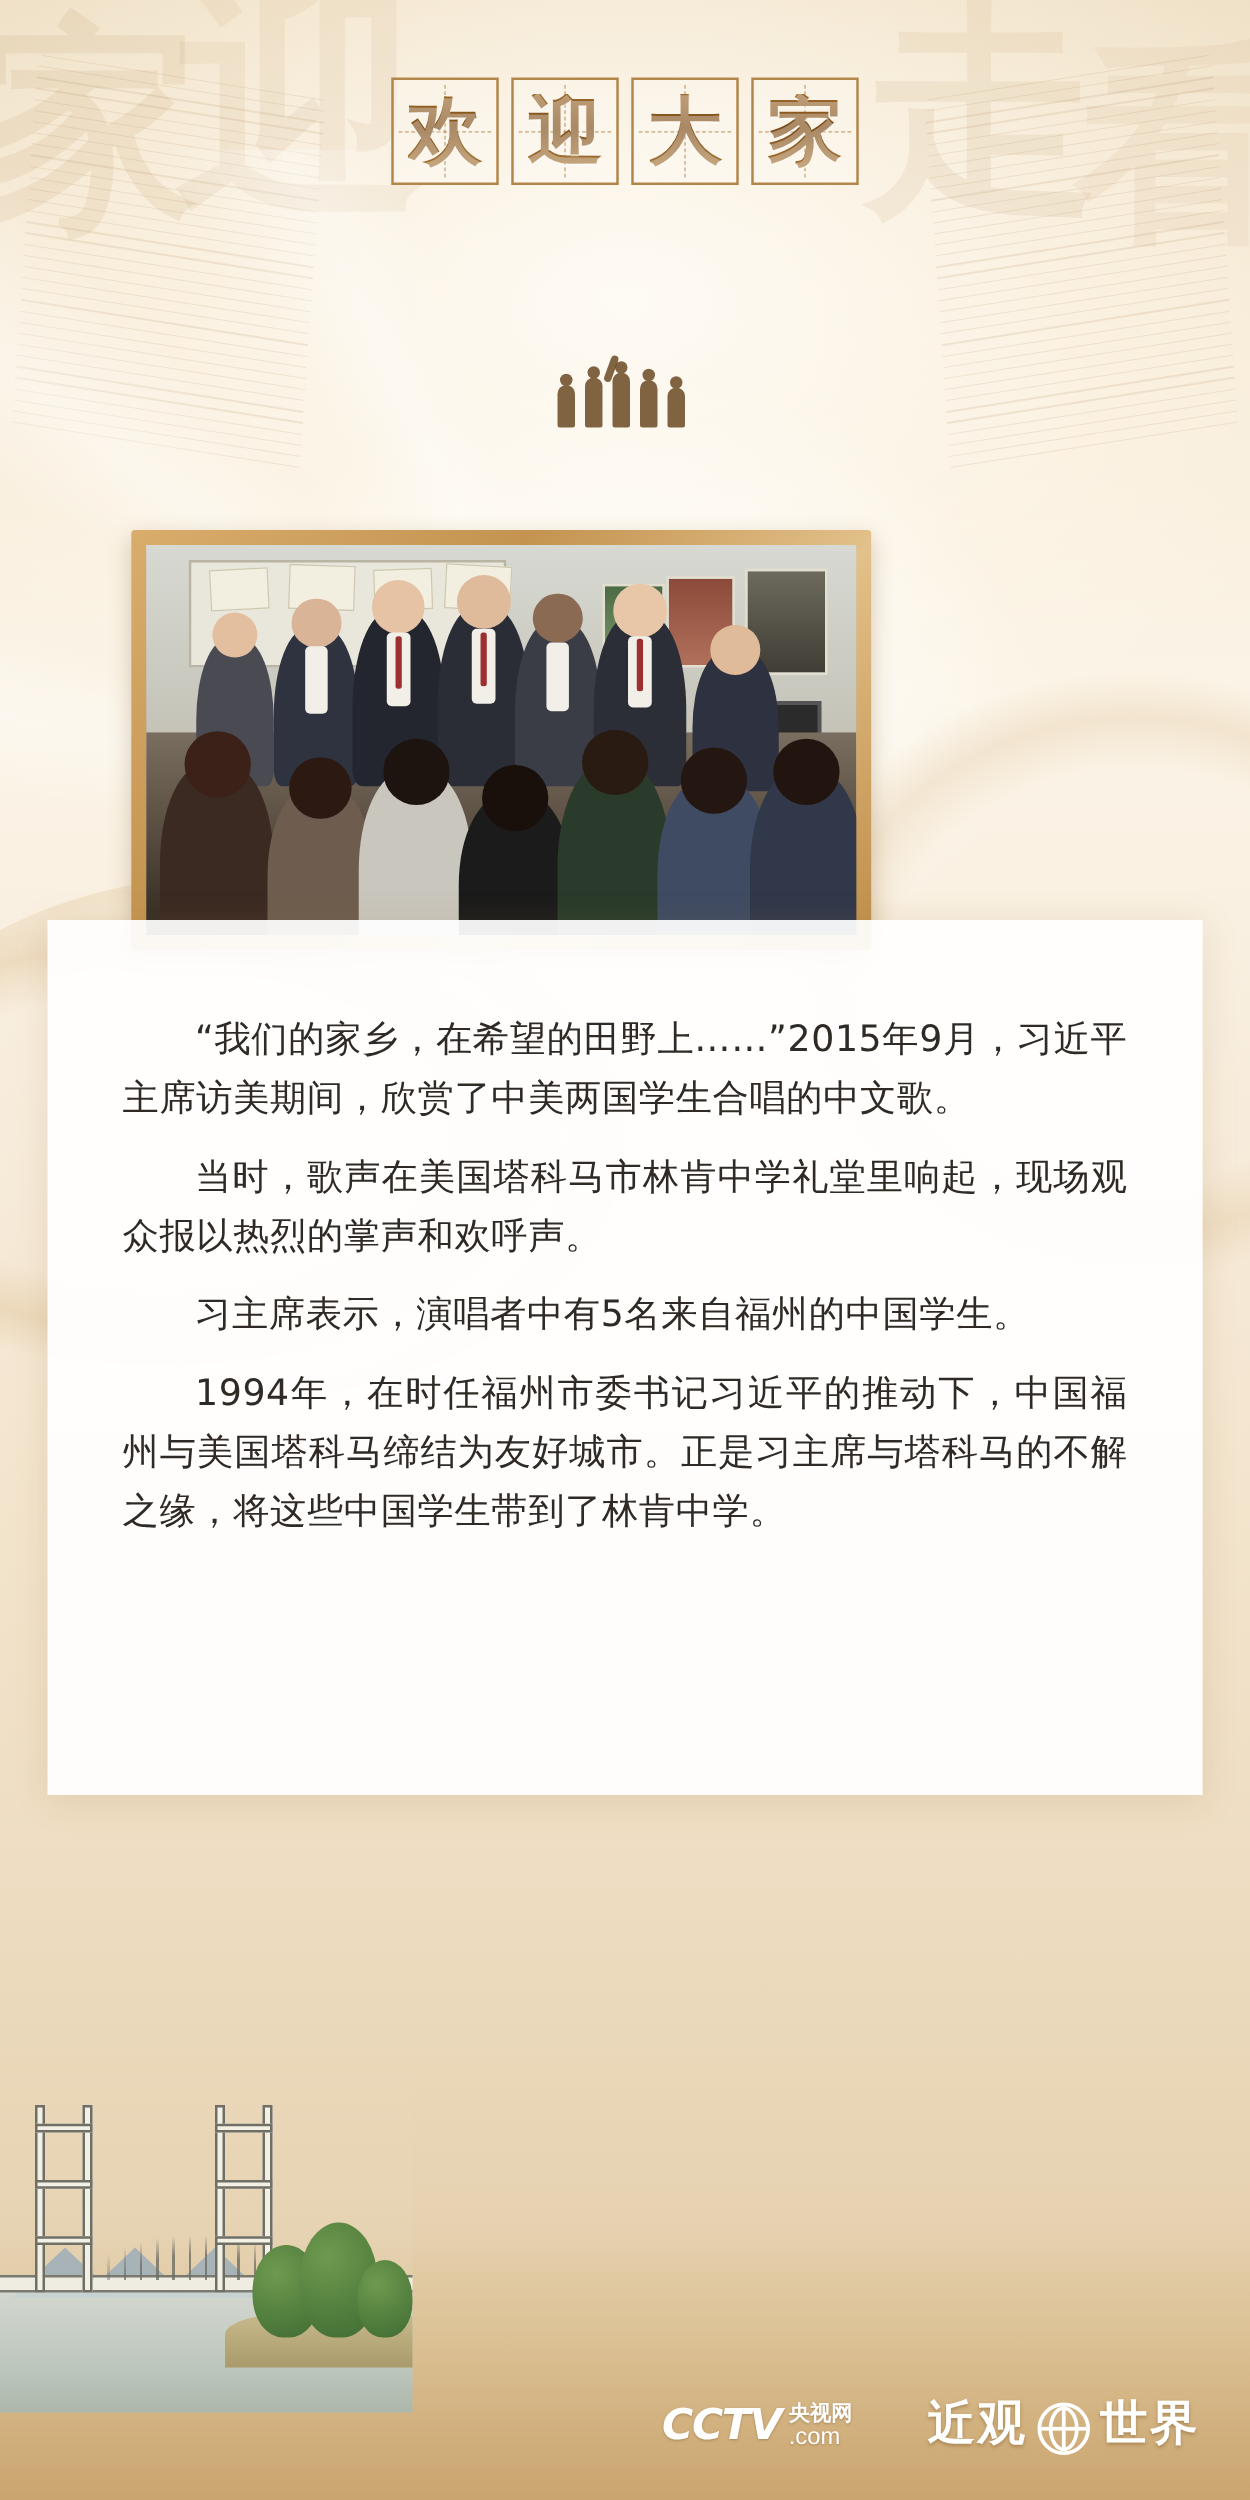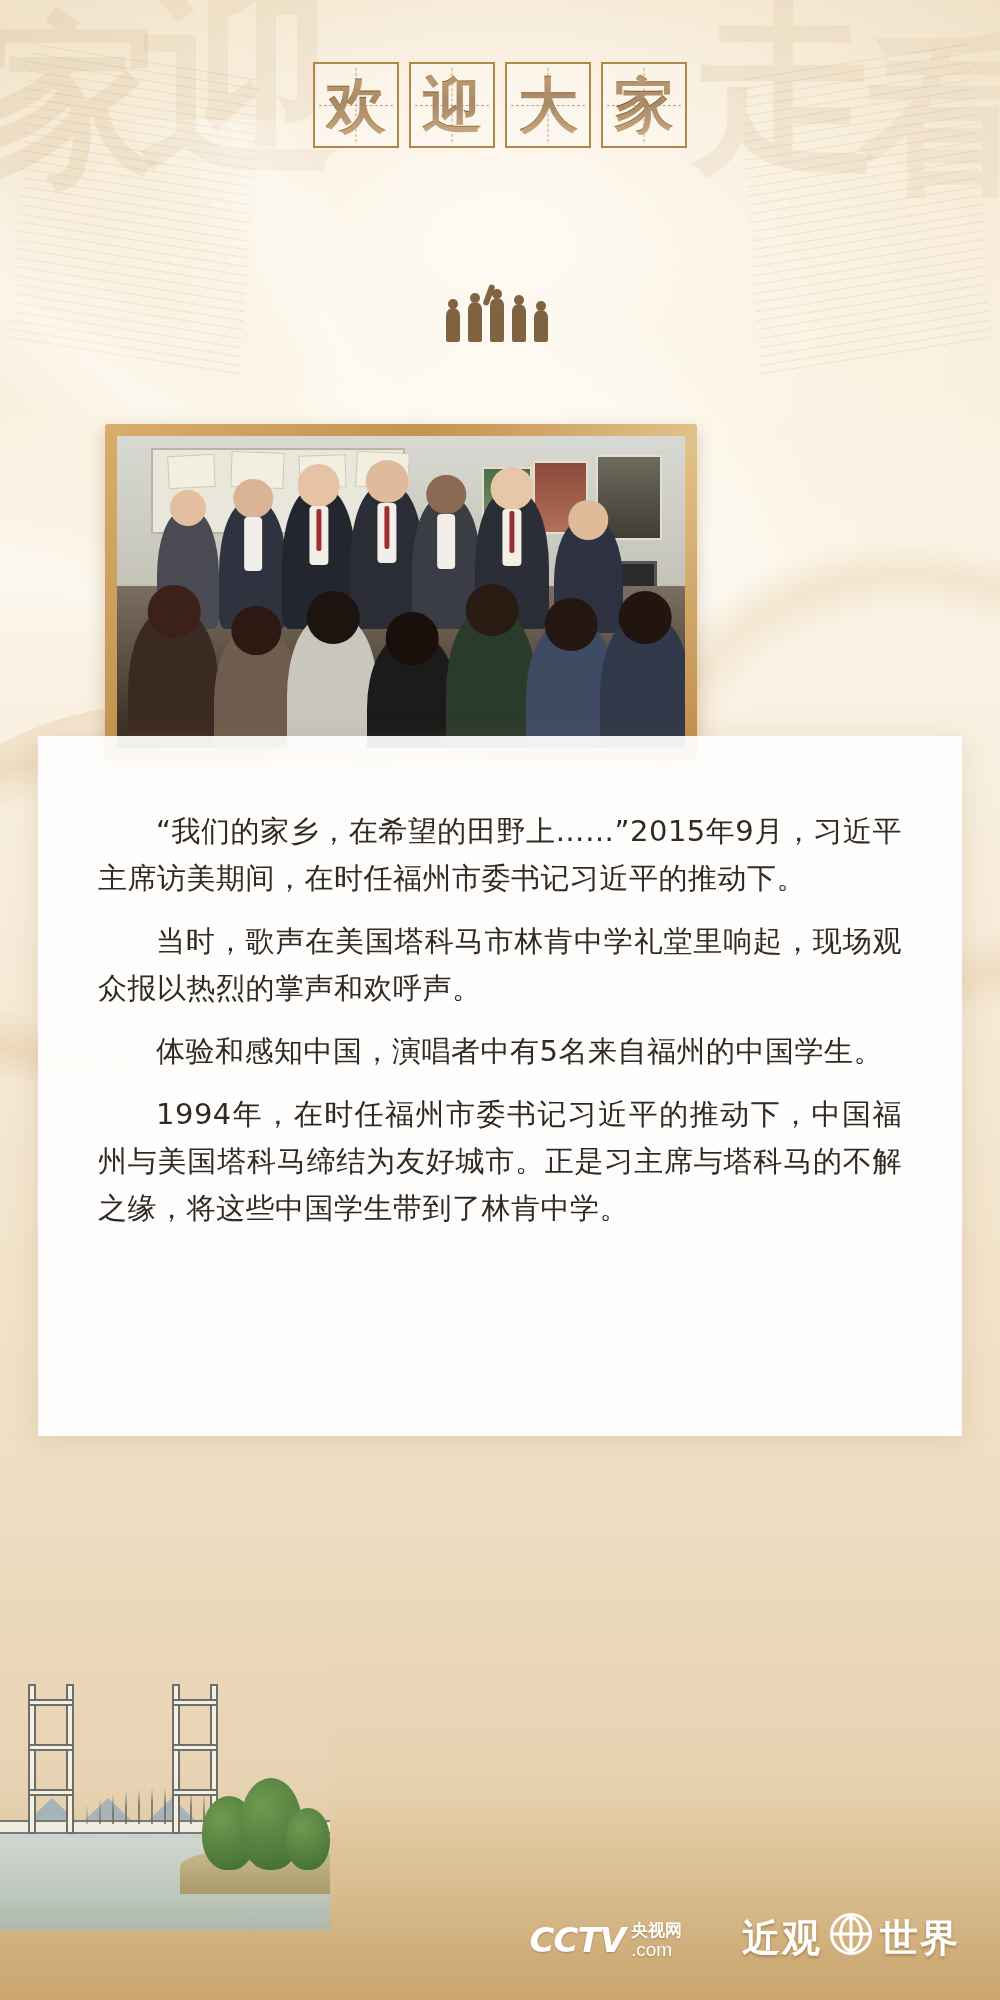--- a/index.html
+++ b/index.html
@@ -506,21 +506,21 @@
     font-size: 17px;
     font-weight: bold;
   }
   .cctv-cn .com { font-size: 19px; font-weight: normal; }
 
   .brand {
     position: absolute;
     right: 40px;
     bottom: 2px;
     display: flex;
-    align-items: flex-start;
+    align-items: flex-end;
     gap: 6px;
     margin-top: 24px;
   }
   .brand-text {
     font-family: "DejaVu Serif", serif;
     font-weight: bold;
     font-size: 38px;
     color: #ffffff;
     letter-spacing: 2px;
     text-shadow: 0 2px 3px rgba(130,92,44,0.5);
@@ -660,23 +660,23 @@
           <div class="head"></div>
         </div>
       <div class="fig f-f7">
           <div class="head"></div>
         </div>
     </div>
   </div>
 
   <div class="article">
     <div class="article-body">
-      <p>“我们的家乡，在希望的田野上……”2015年9月，习近平主席访美期间，在时任福州市委书记习近平的推动下。</p>
+      <p>“我们的家乡，在希望的田野上……”2015年9月，习近平主席访美期间，欣赏了中美两国学生合唱的中文歌。</p>
       <p>当时，歌声在美国塔科马市林肯中学礼堂里响起，现场观众报以热烈的掌声和欢呼声。</p>
-      <p>体验和感知中国，演唱者中有5名来自福州的中国学生。</p>
+      <p>习主席表示，演唱者中有5名来自福州的中国学生。</p>
       <p>1994年，在时任福州市委书记习近平的推动下，中国福州与美国塔科马缔结为友好城市。正是习主席与塔科马的不解之缘，将这些中国学生带到了林肯中学。</p>
     </div>
   </div>
 
   <div class="bg-bottom-band"></div>
 
   <div class="bridge">
     <div class="sky"></div>
     <div class="mt mt1"></div>
     <div class="mt mt2"></div>

